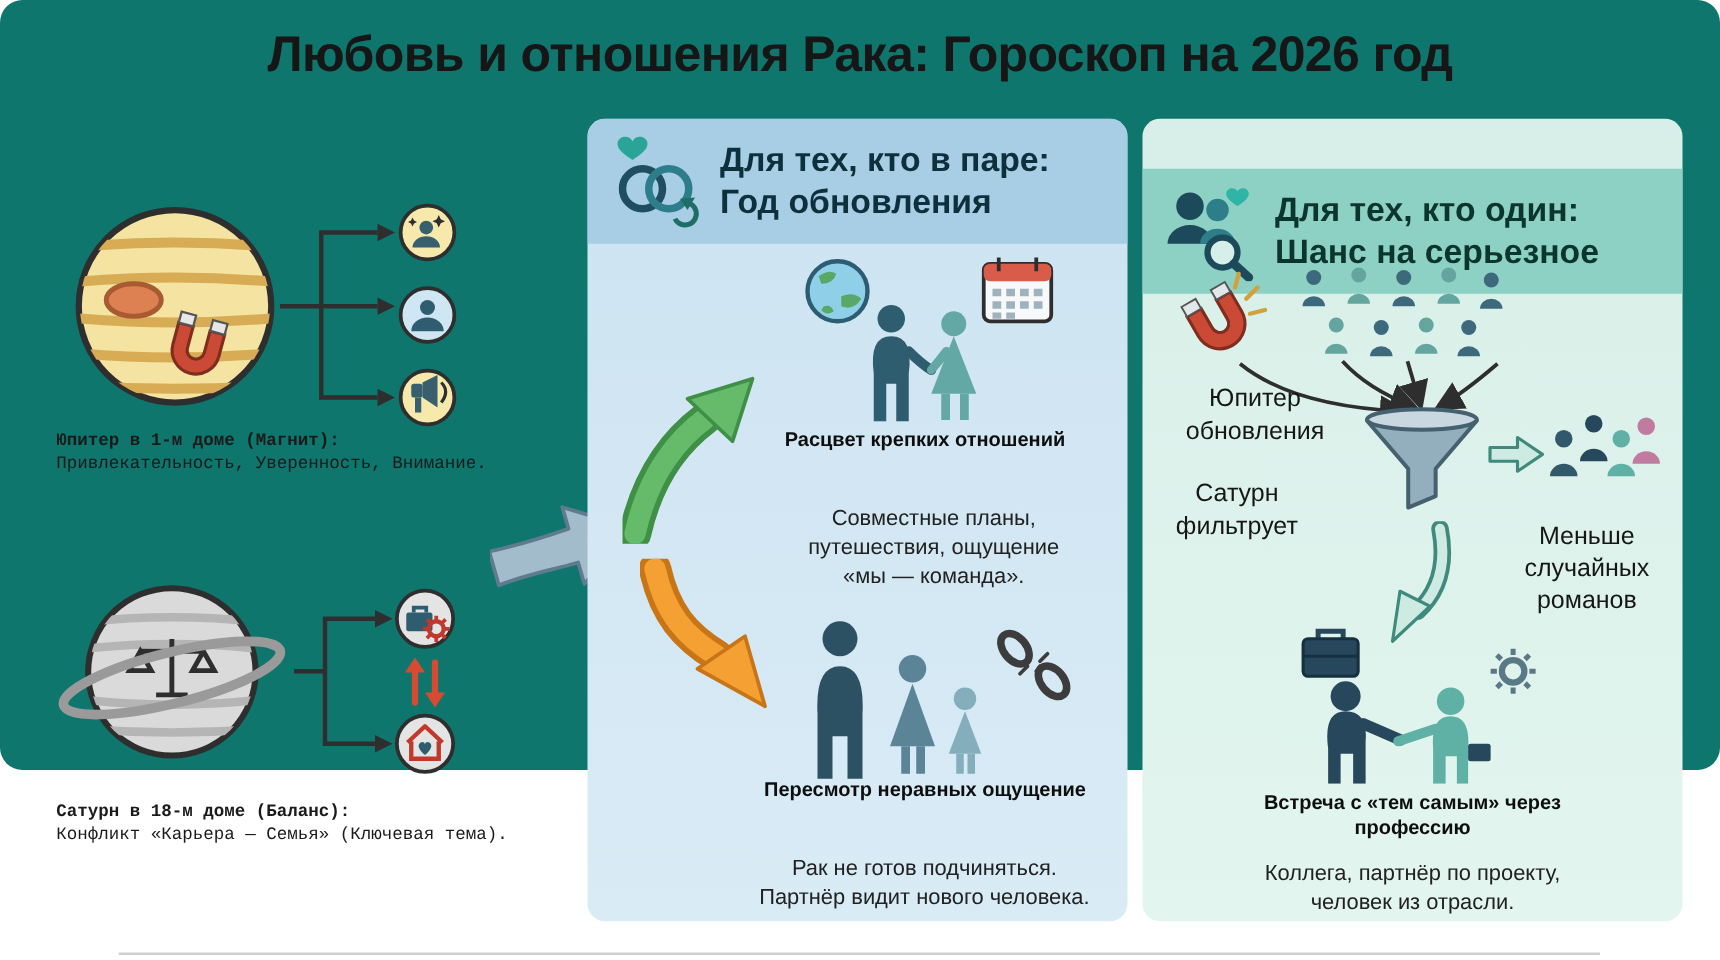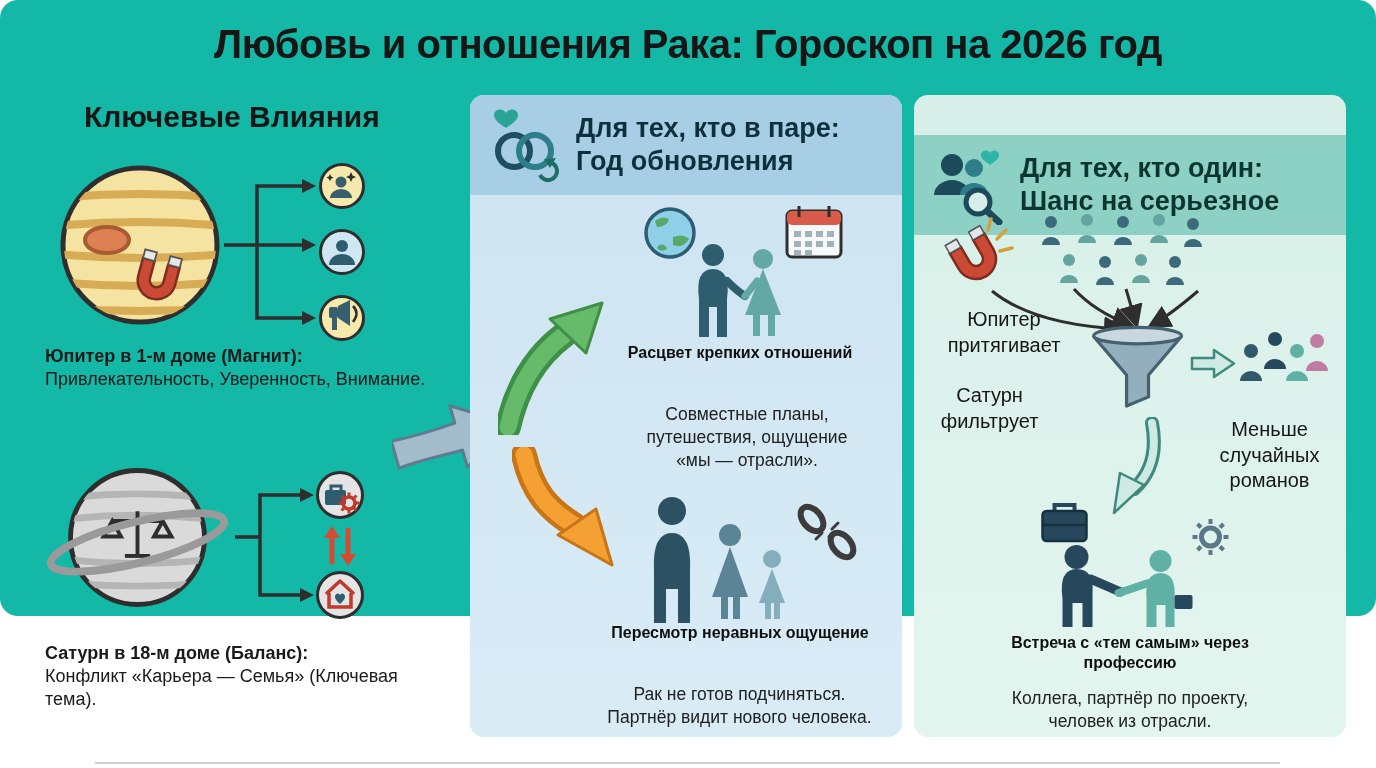--- a/index.html
+++ b/index.html
@@ -1,22 +1,22 @@
 <!DOCTYPE html>
 <html><head>
 <meta charset="utf-8">
 <style>
   * { margin:0; padding:0; box-sizing:border-box; }
   html,body { width:1376px; height:768px; }
   body { background:#ffffff; font-family:"Liberation Sans", sans-serif; color:#141414; overflow:hidden; }
-  .canvas { position:relative; width:1376px; height:616px; background:#14b8a6;border-radius:18px; }
+  .canvas { position:relative; width:1376px; height:616px; background:#0f766e;border-radius:18px; }
   .abs { position:absolute; }
   .page-title { top:22px; left:0; width:100%; text-align:center; font-size:40px; font-weight:800; color:#161616; letter-spacing:-0.5px; }
   .left-heading { left:84px; top:100px; font-size:30px; font-weight:800; color:#161616; }
-  .caption { font-size:18px; line-height:1.28; color:#1a1a1a; }
+  .caption { font-size:14px; line-height:1.28; color:#1a1a1a;font-family:Liberation Mono, monospace; }
   .caption .lbl { font-weight:800; display:block; }
   .panel { top:95px; width:432px; height:642px; border-radius:14px; overflow:hidden; }
   .panel.couple { left:470px; background:linear-gradient(#cde3f1,#d9ecf6); }
   .panel.single { left:914px; background:linear-gradient(#d7efe8,#e3f5ef); }
   .panel-header { position:absolute; top:0; left:0; width:100%; height:100px; display:flex; align-items:center; gap:12px; padding:0 10px 0 14px; }
   .couple .panel-header { background:#a7cee4; }
   .single .panel-header { background:#8dd1c5;margin-top:40px; }
   .panel-title { font-size:27px; font-weight:800; color:#0e2f3c; line-height:1.22; }
   .single .panel-title { color:#0c352f; }
   .sec-title { font-size:16px; font-weight:800; color:#0e0e0e; line-height:1.25; text-align:center; }
@@ -24,21 +24,20 @@
   .side-label { font-size:20px; color:#161616; line-height:1.28; text-align:center; }
   .bottom-line { left:95px; top:762px; width:1185px; height:2px; background:#cfcfcf; }
 </style>
 </head>
 <body>
 
 <div class="canvas">
 
   <div class="abs page-title">Любовь и отношения Рака: Гороскоп на 2026 год</div>
 
-  <div class="abs left-heading">Ключевые Влияния</div>
 
   <svg class="abs" style="left:55px; top:160px;" width="170" height="170" viewBox="0 0 170 170">
     <defs>
         <clipPath id="jclip">
           <circle cx="85" cy="85" r="76"></circle>
         </clipPath>
       </defs>
     <circle cx="85" cy="85" r="77" fill="#f4e3a1" stroke="#2e2e2e" stroke-width="5"></circle>
     <g clip-path="url(#jclip)" stroke="#d8ab55" stroke-width="8" fill="none">
       <path d="M0 38 Q 85 30 170 38"></path>
@@ -229,21 +228,21 @@
       <g fill="#63a8a4">
         <circle cx="138" cy="56" r="10"></circle>
         <path d="M138 66 L 120 112 H 156 Z"></path>
         <rect x="128" y="112" width="7" height="21"></rect>
         <rect x="143" y="112" width="7" height="21"></rect>
         <path d="M132 78 Q 126 86 120 93" stroke="#63a8a4" stroke-width="7" fill="none" stroke-linecap="round"></path>
       </g>
     </svg>
 
     <div class="abs sec-title" style="left:120px; top:248px; width:300px;">Расцвет крепких отношений</div>
-    <div class="abs sec-desc" style="left:167px; top:308px; width:220px;">Совместные планы, путешествия, ощущение «мы — отрасли».</div>
+    <div class="abs sec-desc" style="left:167px; top:308px; width:220px;">Совместные планы, путешествия, ощущение «мы — команда».</div>
 
     <svg class="abs" style="left:42px; top:352px;" width="105" height="122" viewBox="0 0 105 122">
       <path d="M12 8 C 20 44 36 62 62 78" fill="none" stroke="#c87518" stroke-width="26" stroke-linecap="round"></path>
       <path d="M12 8 C 20 44 36 62 62 78" fill="none" stroke="#f5a033" stroke-width="17" stroke-linecap="round"></path>
       <polygon points="46,88 100,118 84,62" fill="#f5a033" stroke="#c87518" stroke-width="3" stroke-linejoin="round"></polygon>
     </svg>
 
     <svg class="abs" style="left:160px; top:398px;" width="235" height="132" viewBox="0 0 235 132">
       <g fill="#2b5162">
         <circle cx="42" cy="18" r="14"></circle>
@@ -331,21 +330,21 @@
         </marker>
       </defs>
       <g stroke="#2e2e2e" stroke-width="3" fill="none">
         <path d="M18 6 Q 60 40 148 44" marker-end="url(#ah)"></path>
         <path d="M100 4 Q 120 26 156 40" marker-end="url(#ah)"></path>
         <path d="M152 4 L 162 38" marker-end="url(#ah)"></path>
         <path d="M224 6 Q 196 30 178 40" marker-end="url(#ah)"></path>
       </g>
     </svg>
 
-    <div class="abs side-label" style="left:25px; top:212px; width:130px;">Юпитер притягивает</div>
+    <div class="abs side-label" style="left:25px; top:212px; width:130px;">Юпитер обновления</div>
 
     <svg class="abs" style="left:176px; top:228px;" width="96" height="92" viewBox="0 0 105 95">
       <path d="M4 12 L 40 54 V 88 L 64 78 V 54 L 100 12 Z" fill="#93aebc" stroke="#45616f" stroke-width="3.5" stroke-linejoin="round"></path>
       <ellipse cx="52" cy="11" rx="48" ry="9" fill="#c9d8e0" stroke="#45616f" stroke-width="3.5"></ellipse>
     </svg>
 
     <div class="abs side-label" style="left:18px; top:288px; width:115px;">Сатурн фильтрует</div>
 
     <svg class="abs" style="left:276px; top:252px;" width="46" height="33" viewBox="0 0 46 33">
       <polygon points="2,11 24,11 24,3 44,16.5 24,30 24,22 2,22" fill="#cdeae3" stroke="#3f8a7c" stroke-width="2.5" stroke-linejoin="round"></polygon>

